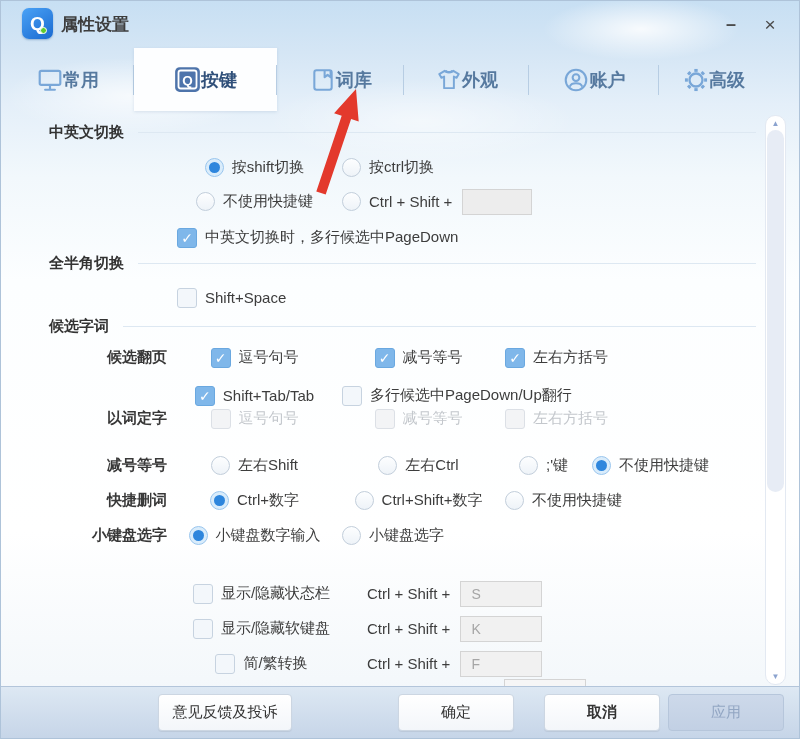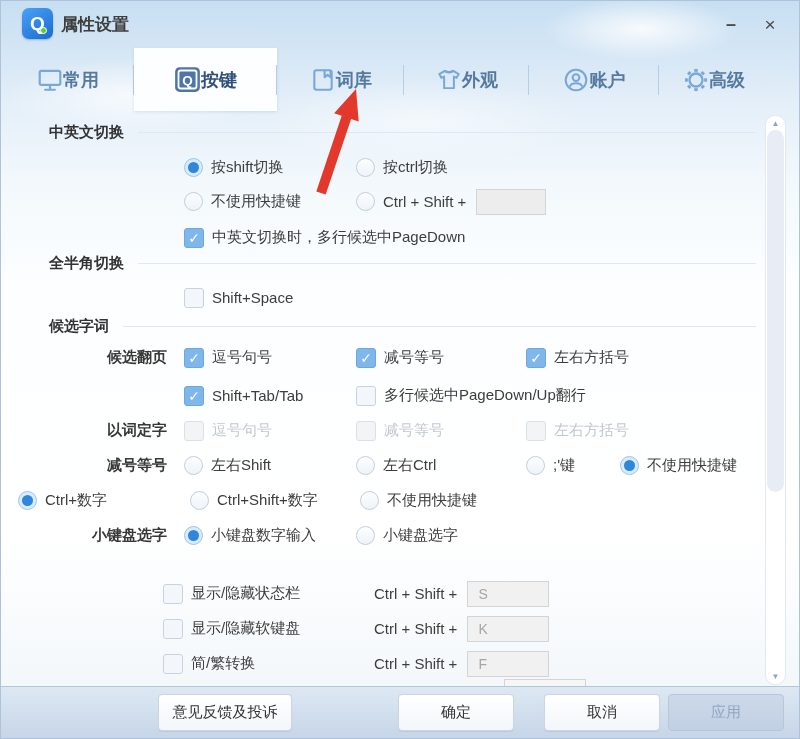--- a/index.html
+++ b/index.html
@@ -33,21 +33,21 @@
   .ticon{width:27px;height:27px;display:flex;align-items:center;justify-content:center;}
   
   .content{position:absolute;top:110px;left:0;right:0;height:578px;overflow:hidden;}
   .sec{position:absolute;left:48px;right:43px;height:24px;display:flex;align-items:center;}
   .sec .st{font-size:15px;font-weight:bold;color:#333;flex:none;}
   .sec .line{flex:1;height:1px;background:#dde8f2;margin-left:14px;}
   .row{position:absolute;left:0;right:34px;height:35px;display:flex;align-items:center;font-size:15px;color:#3d3d3d;}
   .rlabel{width:166px;text-align:right;font-weight:bold;color:#383838;flex:none;}
   .sp{width:166px;flex:none;}
   .sp2{width:145px;flex:none;}
-  .opt{display:flex;align-items:center;margin-left:17px;flex:none;cursor:default;}
+  .opt{display:flex;align-items:center;margin-left:10px;flex:none;cursor:default;justify-content:center;}
   .opt .txt{margin-left:8px;white-space:nowrap;}
   .w1{width:155px}.w2{width:153px}.w3{width:77px}.wsc{width:211px}
   .rd{width:19px;height:19px;border-radius:50%;border:1px solid #c2cedb;background:linear-gradient(#fdfeff,#eef3f8);position:relative;flex:none;box-sizing:border-box;}
   .rd.sel{border-color:#9ac6ee;background:#d9ecfb;}
   .rd.sel::after{content:'';position:absolute;left:3px;top:3px;width:11px;height:11px;border-radius:50%;background:#2e86dd;}
   .cb{width:20px;height:20px;border-radius:3px;border:1px solid #c7d3e0;background:#f3f7fb;flex:none;display:flex;align-items:center;justify-content:center;box-sizing:border-box;}
   .cb.on{background:#7fb7ea;border-color:#6aa8e0;}
   .cb.on .ck{color:#fff;font-size:14px;font-weight:bold;line-height:1;}
   .cb.dis{background:#f3f4f6;border-color:#dce0e6;}
   .dis-txt{color:#c3c7cc;}
@@ -59,21 +59,21 @@
   
   .scroll{position:absolute;right:13px;top:114px;width:21px;height:570px;background:#fff;border:1px solid #e3e9f2;border-radius:10px;box-sizing:border-box;}
   .scroll .arrow{position:absolute;left:0;width:100%;text-align:center;font-size:8px;color:#8ba3cf;}
   .scroll .up{top:3px;} .scroll .down{bottom:3px;}
   .scroll .thumb{position:absolute;left:1px;right:1px;top:14px;height:362px;background:#e7ecf5;border-radius:9px;}
   
   .footer{position:absolute;left:0;right:0;bottom:0;height:51px;background:linear-gradient(#dde8f3,#c6d5e8);border-top:1px solid #b3c5da;}
   .fbtn{position:absolute;top:7px;height:37px;background:linear-gradient(#ffffff,#f3f6fa);border:1px solid #ccd6e2;border-radius:4px;
     font-size:15px;color:#333;display:flex;align-items:center;justify-content:center;box-shadow:0 1px 1px rgba(0,0,0,.07);cursor:default;box-sizing:border-box;}
   .b-restore{left:12px;width:134px;} .b-feedback{left:157px;width:134px;}
-  .b-ok{left:397px;width:116px;} .b-cancel{left:543px;width:116px;}
+  .b-ok{left:397px;width:116px;} .b-cancel{left:543px;width:116px;font-weight:bold;}
   .b-apply{left:667px;width:116px;background:linear-gradient(#cdd9ea,#c2d0e4);color:#92a6c3;border-color:#b6c6db;box-shadow:none;}
   
   .arrow-overlay{position:absolute;left:0;top:0;width:800px;height:739px;pointer-events:none;z-index:50;}
   svg.icon{display:block;}
 </style>
 </head>
 <body>
 
 <div class="window">
 
@@ -237,21 +237,21 @@
         <span class="cb on">
             <span class="ck">✓</span>
           </span>
         <span class="txt">Shift+Tab/Tab</span>
       </label>
       <label class="opt">
         <span class="cb"></span>
         <span class="txt">多行候选中PageDown/Up翻行</span>
       </label>
     </div>
-    <div class="row" style="top:302px">
+    <div class="row" style="top:290px">
       <span class="rlabel">以词定字</span>
       <label class="opt w1">
         <span class="cb dis"></span>
         <span class="txt dis-txt">逗号句号</span>
       </label>
       <label class="opt w2">
         <span class="cb dis"></span>
         <span class="txt dis-txt">减号等号</span>
       </label>
       <label class="opt">
@@ -272,20 +272,21 @@
       <label class="opt w3">
         <span class="rd"></span>
         <span class="txt">;'键</span>
       </label>
       <label class="opt">
         <span class="rd sel"></span>
         <span class="txt">不使用快捷键</span>
       </label>
     </div>
     <div class="row" style="top:372px">
+      <span class="rlabel">快捷删词</span>
       <label class="opt w1">
         <span class="rd sel"></span>
         <span class="txt">Ctrl+数字</span>
       </label>
       <label class="opt w2">
         <span class="rd"></span>
         <span class="txt">Ctrl+Shift+数字</span>
       </label>
       <label class="opt">
         <span class="rd"></span>

